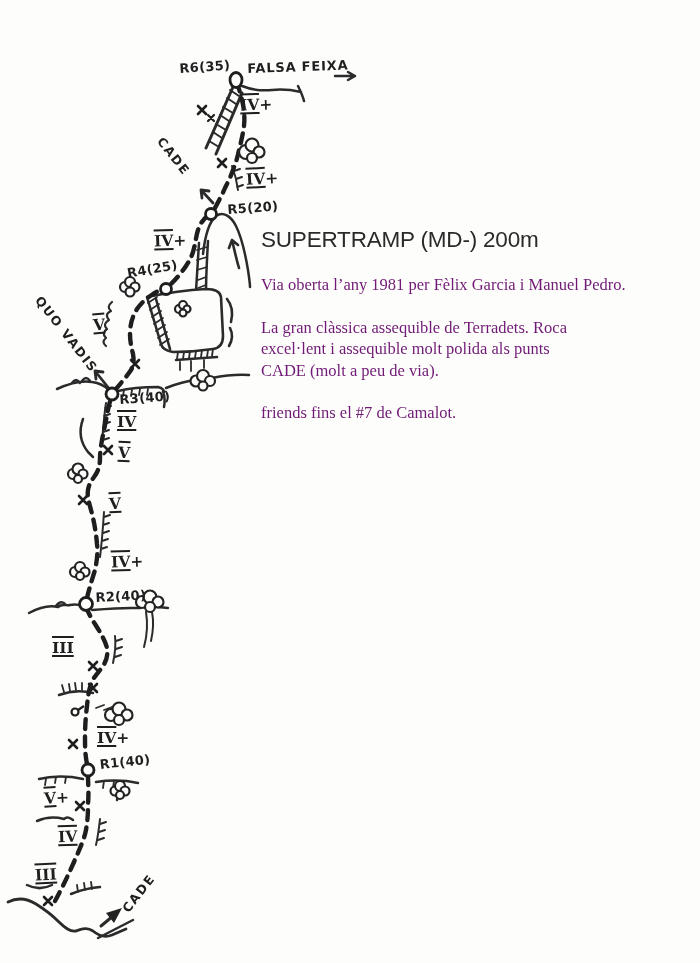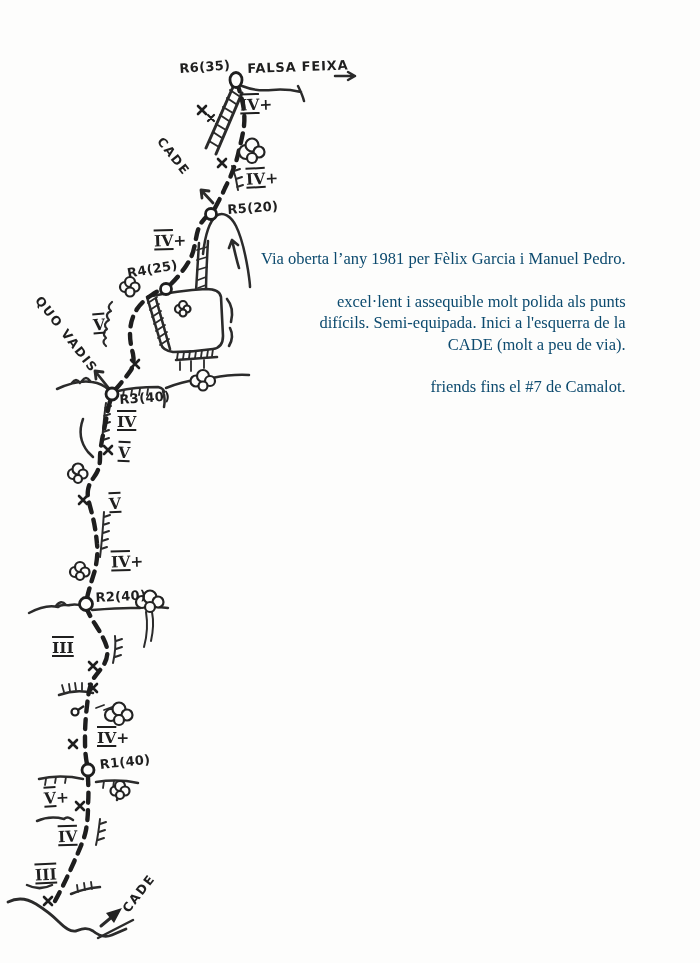--- a/index.html
+++ b/index.html
@@ -21,21 +21,21 @@
 
   
   .text-block{position:absolute;left:261px;top:224px;}
   .title{font-family:"Liberation Sans",sans-serif;font-weight:700;font-size:27.5px;
          letter-spacing:-.2px;color:#1b1b1b;line-height:31px;}
   .subtitle{font-family:"Liberation Sans",sans-serif;font-weight:400;font-size:22.5px;
             letter-spacing:-.2px;color:#2a2a2a;line-height:27px;margin-top:2px;}
   .para{margin-top:21px;}
   .para:first-of-type{margin-top:24px;}
   .tline{font-family:"Liberation Serif",serif;font-size:16.5px;line-height:21.5px;
-         color:#0c4a6e;white-space:nowrap;text-align:right;}
+         color:#701a75;white-space:nowrap;}
 </style>
 </head>
 <body>
 
 <div class="page">
 
   <svg class="sketch" width="700" height="963" viewBox="0 0 700 963">
 
     <g stroke="#2b2b2b" stroke-width="2.5" fill="none" stroke-linecap="round" stroke-linejoin="round">
 
@@ -219,28 +219,29 @@
   <div class="grade" style="left:118px;top:443px;transform:rotate(3deg)"><span class="rn">V</span><span class="sfx"></span></div>
   <div class="grade" style="left:109px;top:494px;transform:rotate(-3deg)"><span class="rn">V</span><span class="sfx"></span></div>
   <div class="grade" style="left:111px;top:552px;transform:rotate(-2deg)"><span class="rn">IV</span><span class="sfx">+</span></div>
   <div class="grade" style="left:52px;top:638px"><span class="rn">III</span><span class="sfx"></span></div>
   <div class="grade" style="left:97px;top:728px"><span class="rn">IV</span><span class="sfx">+</span></div>
   <div class="grade" style="left:44px;top:788px;transform:rotate(-3deg)"><span class="rn">V</span><span class="sfx">+</span></div>
   <div class="grade" style="left:58px;top:827px;transform:rotate(-2deg)"><span class="rn">IV</span><span class="sfx"></span></div>
   <div class="grade" style="left:35px;top:865px;transform:rotate(-3deg)"><span class="rn">III</span><span class="sfx"></span></div>
 
   <div class="text-block">
+    <div class="subtitle">SUPERTRAMP (MD-) 200m</div>
 
     <div class="para">
       <div class="tline">Via oberta l’any 1981 per Fèlix Garcia i Manuel Pedro.</div>
     </div>
 
     <div class="para">
+      <div class="tline">La gran clàssica assequible de Terradets. Roca</div>
       <div class="tline">excel·lent i assequible molt polida als punts</div>
-      <div class="tline">difícils. Semi-equipada. Inici a l'esquerra de la</div>
       <div class="tline">CADE (molt a peu de via).</div>
     </div>
 
     <div class="para">
       <div class="tline">friends fins el #7 de Camalot.</div>
     </div>
   </div>
 
 </div>
 

